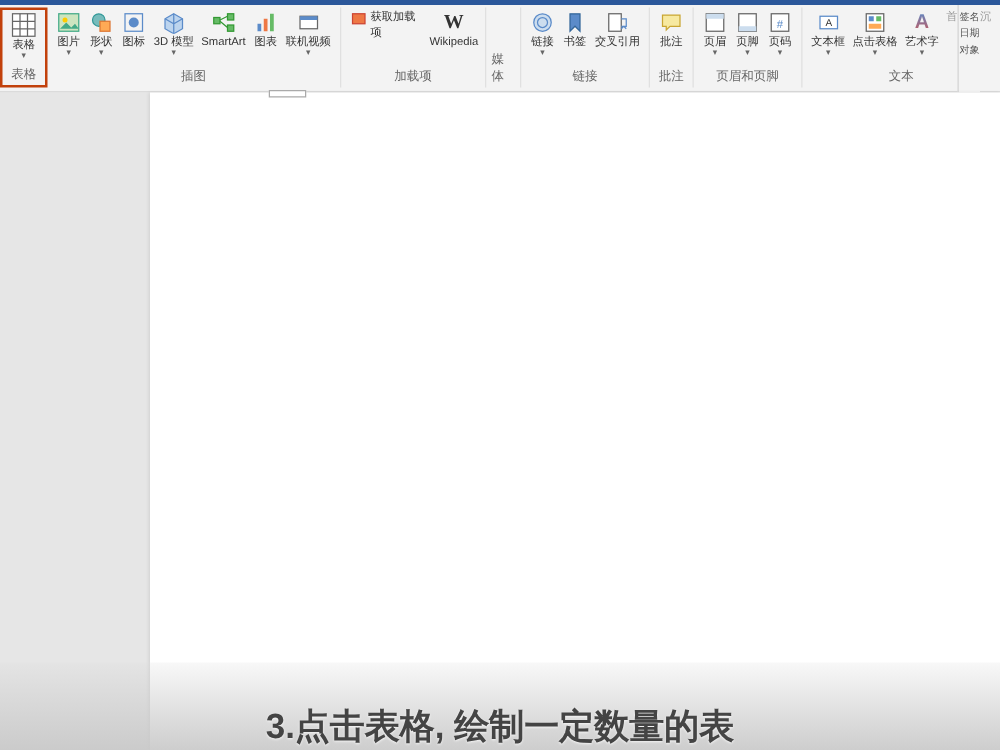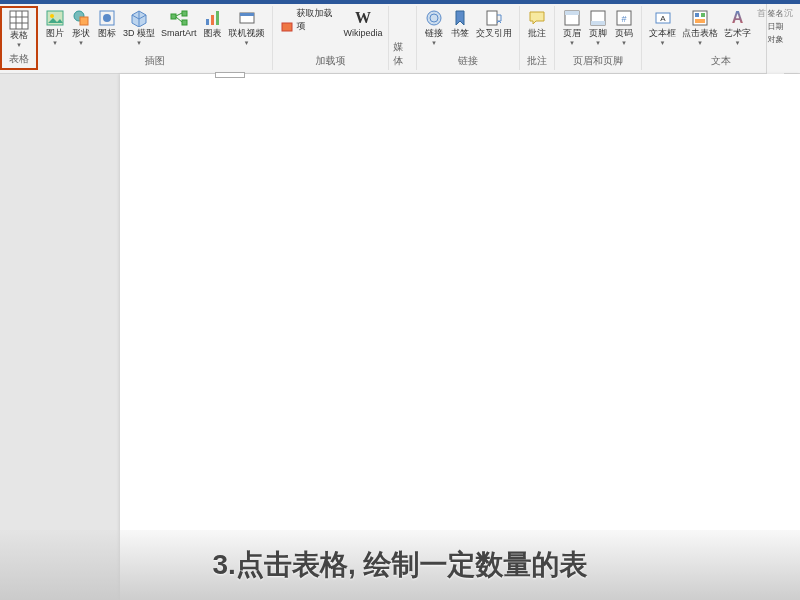--- a/index.html
+++ b/index.html
@@ -11,36 +11,36 @@
 
 .ribbon-group { display: flex; flex-direction: column; align-items: center; border-right: 1px solid #e0e0e0; padding: 0 4px; height: 64px; }
 .ribbon-group-items { display: flex; align-items: flex-start; flex: 1; }
 .ribbon-group-label { font-size: 10px; color: #666; margin-top: auto; padding-bottom: 2px; }
 
 .rb-btn { display: flex; flex-direction: column; align-items: center; justify-content: flex-start; padding: 2px 3px; cursor: pointer; min-width: 26px; }
 .rb-btn .icon { width: 20px; height: 20px; display: flex; align-items: center; justify-content: center; }
 .rb-btn .label { font-size: 9px; color: #333; text-align: center; line-height: 1.1; margin-top: 1px; white-space: nowrap; }
 .rb-btn .caret { font-size: 7px; color: #666; line-height: 1; }
 
-.rb-btn-sm { display: flex; align-items: flex-end; padding: 1px 4px; cursor: pointer; font-size: 9px; color: #333; }
+.rb-btn-sm { display: flex; align-items: flex-start; padding: 1px 4px; cursor: pointer; font-size: 9px; color: #333; }
 .rb-btn-sm .icon { width: 14px; height: 14px; margin-right: 3px; display: flex; align-items: center; justify-content: center; }
 
 .stack { display: flex; flex-direction: column; gap: 1px; }
 
 .highlight-box { border: 2px solid #c2410c; position: relative; }
 
 .doc-area { background: #e6e6e6; position: relative; height: 526px; display: flex; }
 .left-gutter { width: 120px; background: #e6e6e6; }
 .page { background: #ffffff; flex: 1; box-shadow: -1px 0 3px rgba(0,0,0,0.1); position: relative; }
 .ruler-tab { position: absolute; top: -2px; left: 95px; width: 30px; height: 6px; background: #fff; border: 1px solid #aaa; }
 
 .subtitle-overlay {
   position: absolute; bottom: 0; left: 0; right: 0; height: 70px;
   background: linear-gradient(to top, rgba(200,200,200,0.9), rgba(220,220,220,0.2));
-  display: flex; align-items: center; justify-content: center;
+  display: flex; align-items: flex-end; justify-content: center;
   font-size: 28px; font-weight: bold; color: #444;
   text-shadow: 0 1px 2px rgba(255,255,255,0.8);
 }
 
 .right-collapsed { position: absolute; right: 16px; top: 4px; width: 18px; background: #f3f3f3; border-left: 1px solid #d4d4d4; height: 70px; display: flex; flex-direction: column; gap: 2px; padding-top: 4px; align-items: center; }
 .right-collapsed .mini { font-size: 8px; color: #555; writing-mode: horizontal-tb; cursor: pointer; }
 </style>
 </head>
 <body>
 

